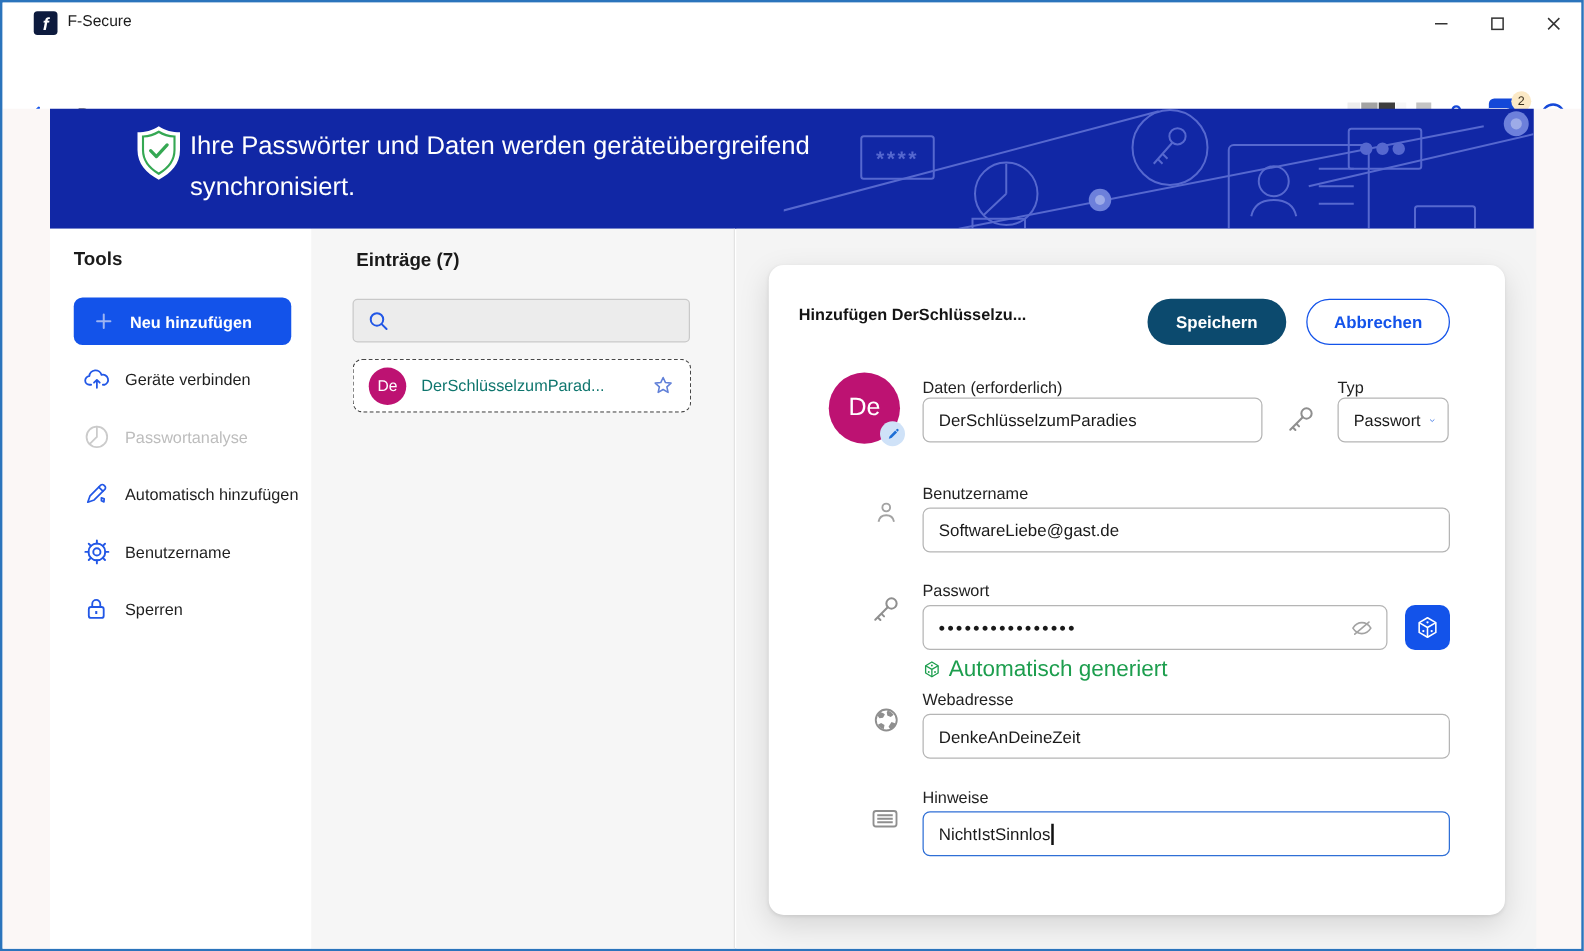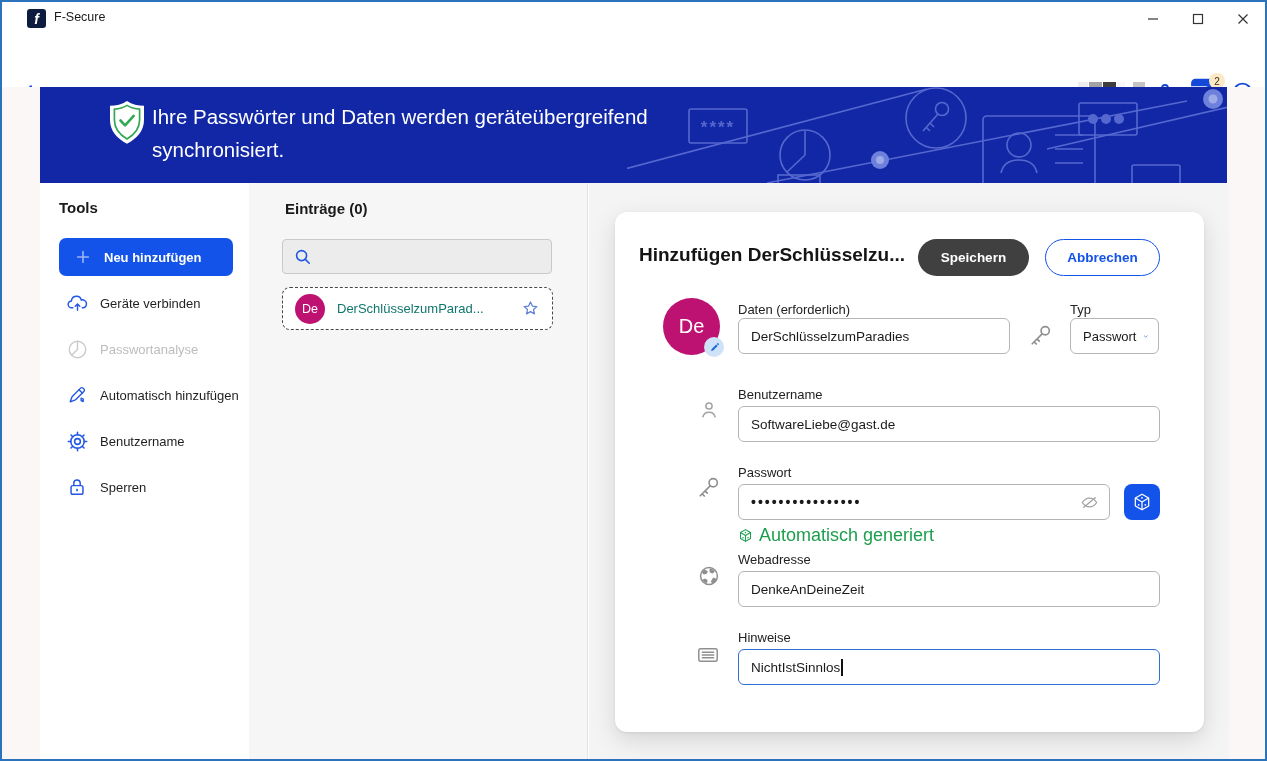--- a/index.html
+++ b/index.html
@@ -63,24 +63,24 @@
   .search-box input { border:none; background:transparent; outline:none; flex:1; font-size:13px; font-family:inherit; height:100%; }
   .entry-item { left:33px; top:104px; width:271px; height:43px; background:#fff; border:1px dashed #474747; border-radius:8px;
                 display:flex; align-items:center; padding:0 12px; gap:12px; cursor:pointer; }
   .avatar-sm { width:30px; height:30px; border-radius:50%; background:#bd1272; color:#fff; font-size:12.5px;
                display:flex; align-items:center; justify-content:center; flex-shrink:0; }
   .entry-label { flex:1; font-size:13px; color:#0f766e; white-space:nowrap; overflow:hidden; }
 
   
   .card { top:210px; left:613px; width:589px; height:520px; background:#fff; border-radius:12px;
           box-shadow:0 8px 24px rgba(0,0,0,.13), 0 1px 3px rgba(0,0,0,.08); }
-  .card-title { left:24px; top:32px; font-size:19px; font-weight:bold; color:#141414; width:280px; white-space:nowrap; overflow:hidden; }
+  .card-title { left:24px; top:32px; font-size:13px; font-weight:bold; color:#141414; width:280px; white-space:nowrap; overflow:hidden; }
   .btn { height:37px; border-radius:19px; display:flex; align-items:center; justify-content:center;
          font-size:13.5px; font-weight:bold; cursor:pointer; }
-  .btn-save { left:303px; top:27px; width:111px; background:#404040; color:#fff; }
+  .btn-save { left:303px; top:27px; width:111px; background:#0c4a6e; color:#fff; }
   .btn-cancel { left:430px; top:27px; width:115px; background:#fff; color:#1353ea; border:1.6px solid #1353ea; }
   .avatar-lg { left:48px; top:86px; width:57px; height:57px; border-radius:50%; background:#bd1272; color:#fff;
                font-size:20px; display:flex; align-items:center; justify-content:center; }
   .edit-badge { position:absolute; right:-4px; bottom:-2px; width:20px; height:20px; border-radius:50%;
                 background:#cfe2f8; display:flex; align-items:center; justify-content:center; cursor:pointer; }
   .flabel { font-size:13px; color:#222; }
   .finput { border:1px solid #b5b5b5; border-radius:6px; height:36px; padding:0 12px; font-size:13.5px; color:#1a1a1a;
             font-family:inherit; background:#fff; outline:none; width:100%; }
   .fgroup { position:absolute; }
   .pw-input { letter-spacing:2px; font-weight:bold; font-size:14px; padding-right:44px; }
@@ -260,21 +260,21 @@
           <rect x="5.5" y="10.5" width="13" height="9.5" rx="2"></rect>
           <path d="M8.5 10.5 V7.8 a3.5 3.5 0 0 1 7 0 V10.5"></path>
           <rect x="11.1" y="14" width="1.8" height="2.6" fill="#2257e6" stroke="none"></rect>
         </svg>
     </div>
     <span>Sperren</span>
   </div>
 </div>
 
 <div class="abs middle">
-  <div class="abs entries-heading">Einträge (0)</div>
+  <div class="abs entries-heading">Einträge (7)</div>
 
   <div class="abs search-box">
     <svg width="20" height="20" viewBox="0 0 24 24" fill="none" stroke="#2257e6" stroke-width="1.9" stroke-linecap="round">
         <circle cx="10.3" cy="10.3" r="6"></circle>
         <path d="M14.8 14.8 L19.5 19.5"></path>
       </svg>
     <input type="text" placeholder="" style="">
   </div>
 
   <div class="abs entry-item">

